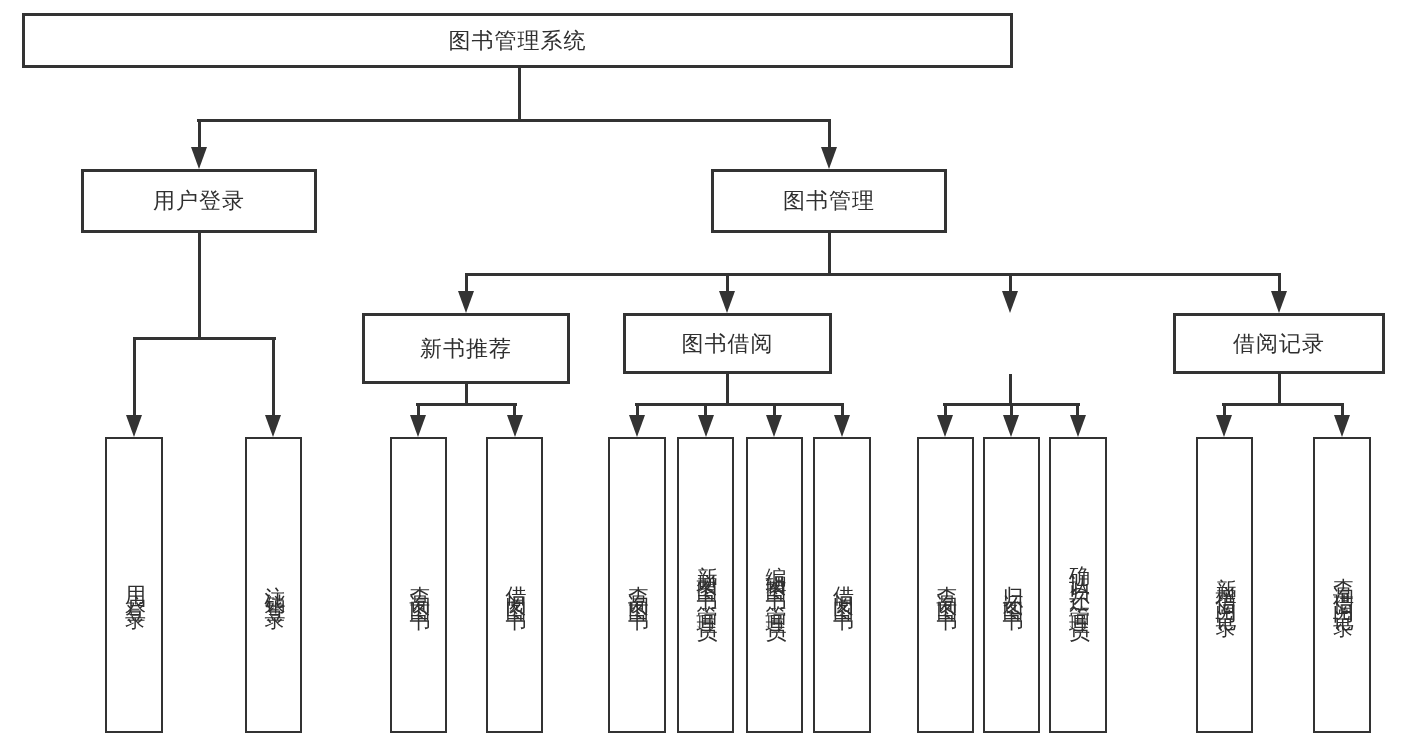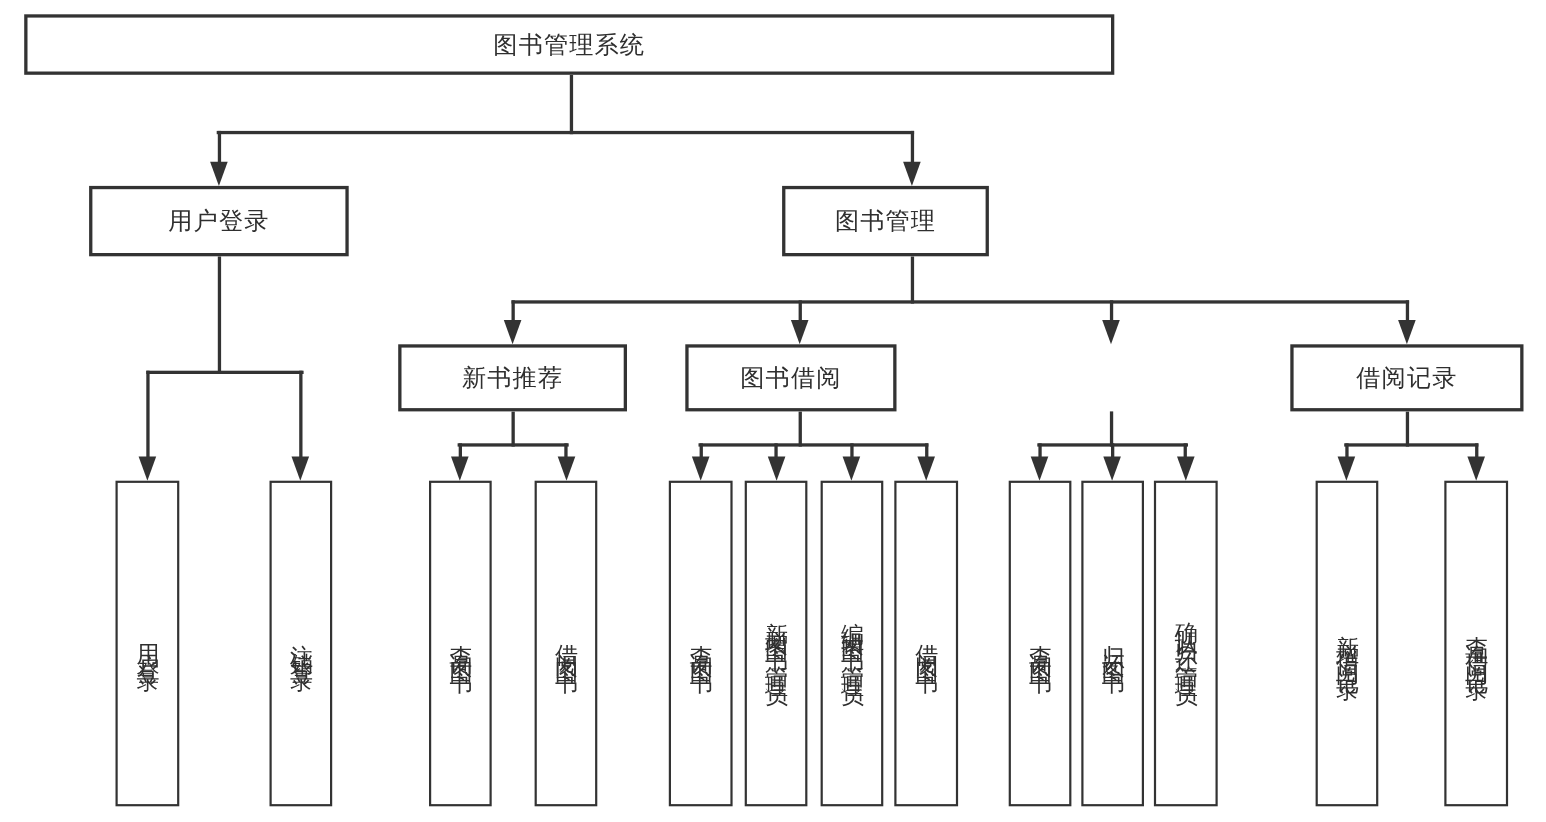--- a/index.html
+++ b/index.html
@@ -1,20 +1,20 @@
 <!DOCTYPE html>
 <html><head>
 <meta charset="utf-8">
 <style>
   html,body{margin:0;padding:0;background:#ffffff;}
   .canvas{
     position:relative;
     width:1405px;height:747px;
     background:#ffffff;
-    font-family:Liberation Serif, serif;
+    font-family:Liberation Mono, monospace;
     color:#2f2f2f;
     overflow:hidden;
   }
   .node{
     position:absolute;
     background:#ffffff;
     border:3px solid #333333;
     display:flex;align-items:center;justify-content:center;
     font-size:22px;
     letter-spacing:1px;
@@ -64,21 +64,21 @@
   <div class="vline" style="left:518px;top:68px;height:54px;"></div>
   <div class="hline" style="left:197px;top:119px;width:634px;"></div>
   <div class="vline" style="left:198px;top:119px;height:30px;"></div>
   <div class="arrowhead" style="left:191px;top:147px;"></div>
   <div class="vline" style="left:828px;top:119px;height:30px;"></div>
   <div class="arrowhead" style="left:821px;top:147px;"></div>
 
   <div class="node" style="left:81px;top:169px;width:236px;height:64px;">
     <span>用户登录</span>
   </div>
-  <div class="node" style="left:711px;top:169px;width:188px;height:64px;">
+  <div class="node" style="left:711px;top:169px;width:236px;height:64px;">
     <span>图书管理</span>
   </div>
 
   <div class="vline" style="left:198px;top:233px;height:107px;"></div>
   <div class="hline" style="left:133px;top:337px;width:143px;"></div>
   <div class="vline" style="left:133px;top:337px;height:80px;"></div>
   <div class="arrowhead" style="left:126px;top:415px;"></div>
   <div class="vline" style="left:272px;top:337px;height:80px;"></div>
   <div class="arrowhead" style="left:265px;top:415px;"></div>
 
@@ -86,24 +86,24 @@
   <div class="hline" style="left:465px;top:273px;width:816px;"></div>
   <div class="vline" style="left:465px;top:273px;height:20px;"></div>
   <div class="arrowhead" style="left:458px;top:291px;"></div>
   <div class="vline" style="left:726px;top:273px;height:20px;"></div>
   <div class="arrowhead" style="left:719px;top:291px;"></div>
   <div class="vline" style="left:1009px;top:273px;height:20px;"></div>
   <div class="arrowhead" style="left:1002px;top:291px;"></div>
   <div class="vline" style="left:1278px;top:273px;height:20px;"></div>
   <div class="arrowhead" style="left:1271px;top:291px;"></div>
 
-  <div class="node" style="left:362px;top:313px;width:208px;height:61px;">
+  <div class="node" style="left:362px;top:313px;width:208px;height:71px;">
     <span>新书推荐</span>
   </div>
-  <div class="node" style="left:623px;top:313px;width:192px;height:61px;">
+  <div class="node" style="left:623px;top:313px;width:209px;height:61px;">
     <span>图书借阅</span>
   </div>
   <div class="node" style="left:1173px;top:313px;width:212px;height:61px;">
     <span>借阅记录</span>
   </div>
 
   <div class="vline" style="left:465px;top:374px;height:32px;"></div>
   <div class="hline" style="left:416px;top:403px;width:101px;"></div>
   <div class="vline" style="left:417px;top:403px;height:14px;"></div>
   <div class="arrowhead" style="left:410px;top:415px;"></div>

